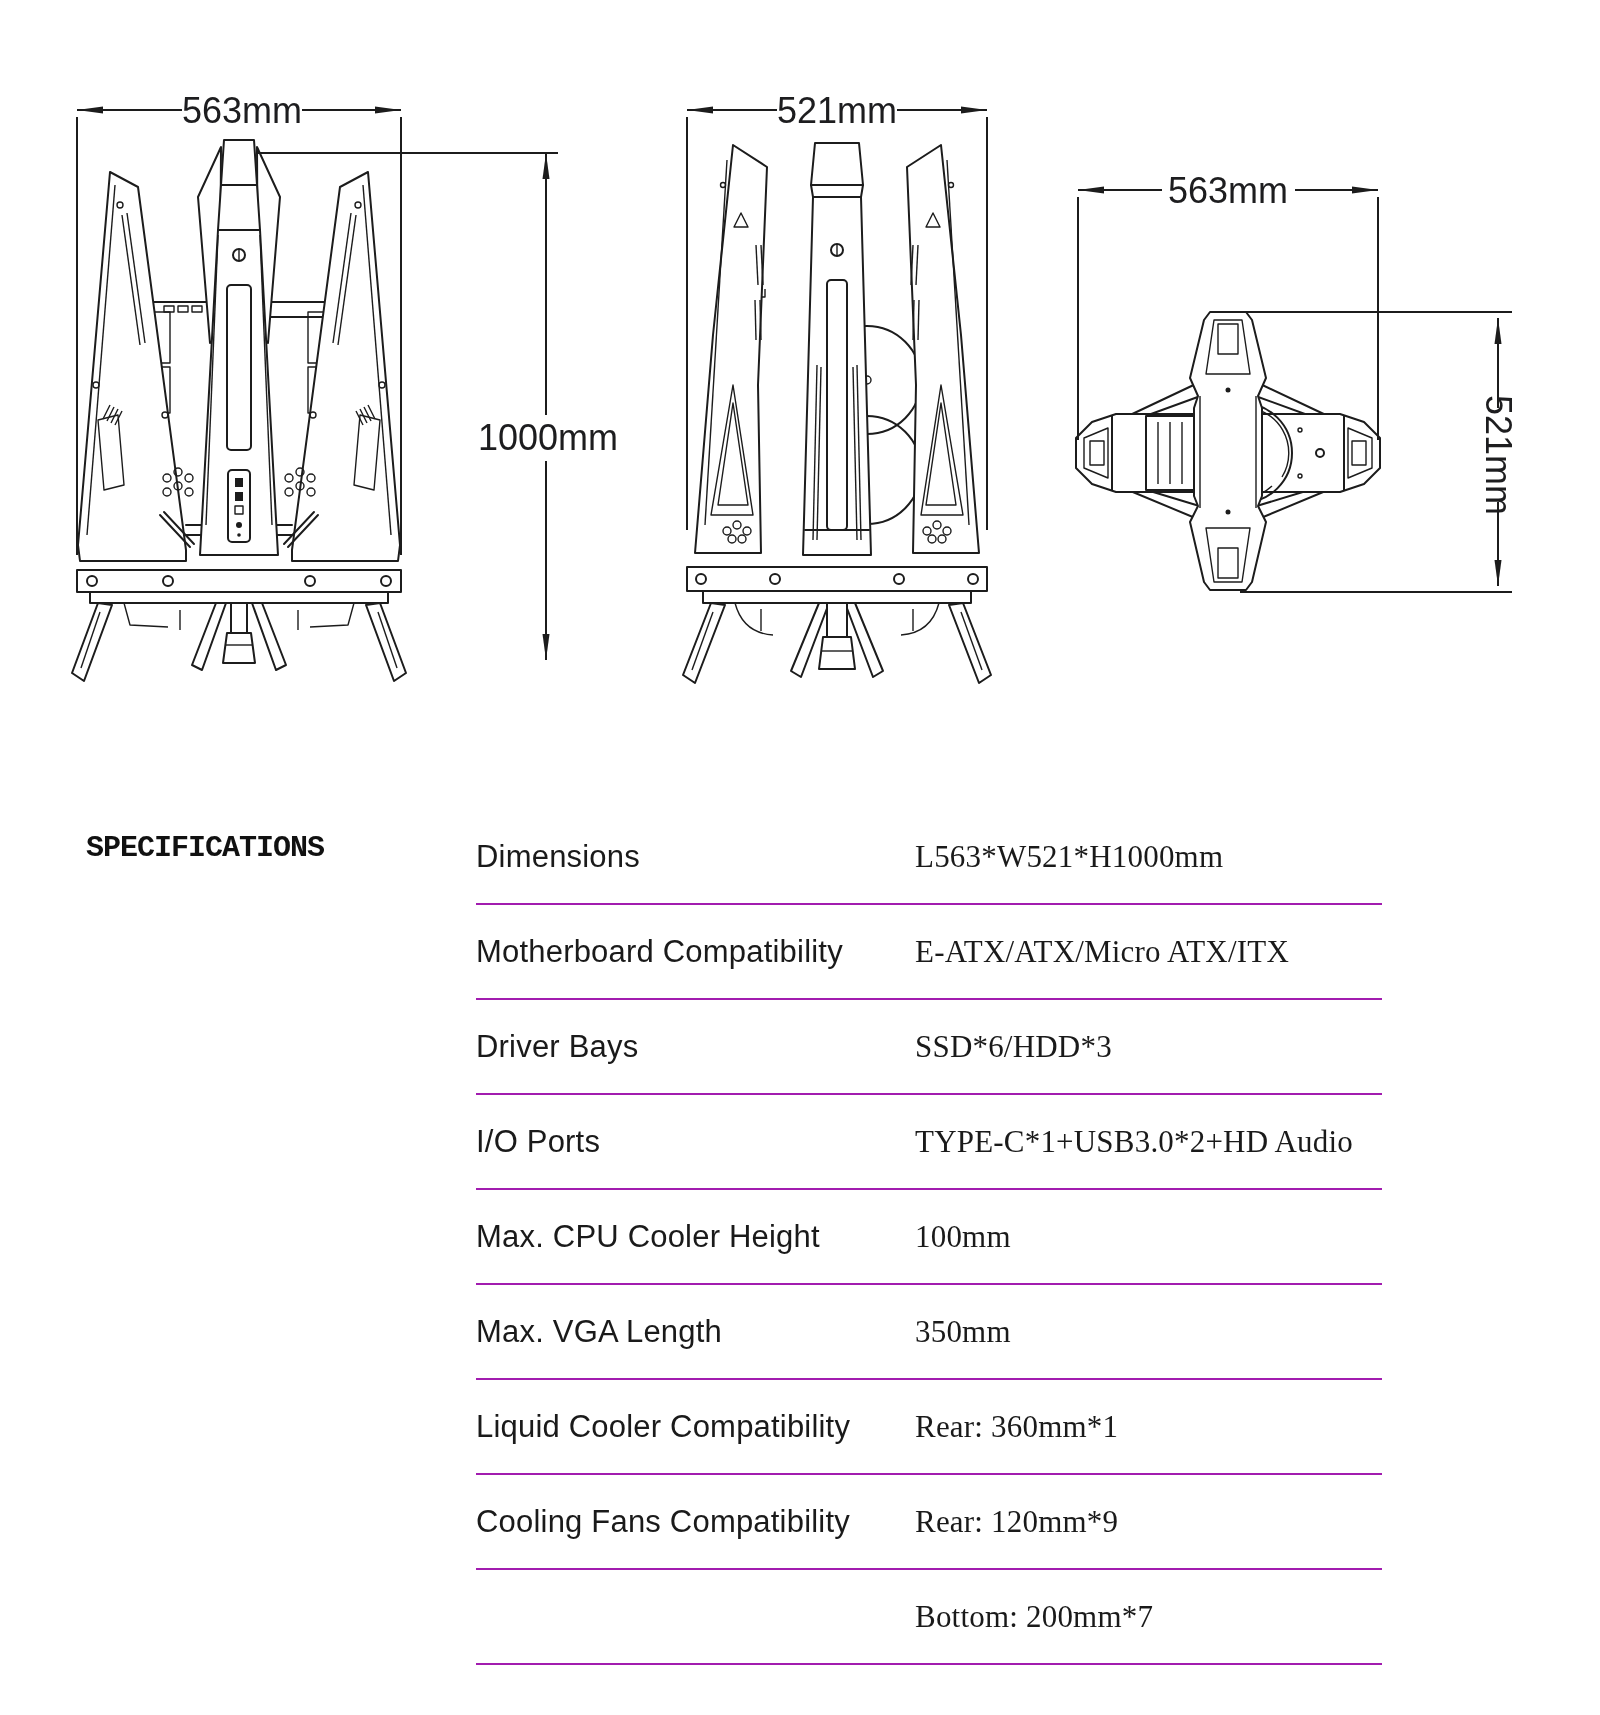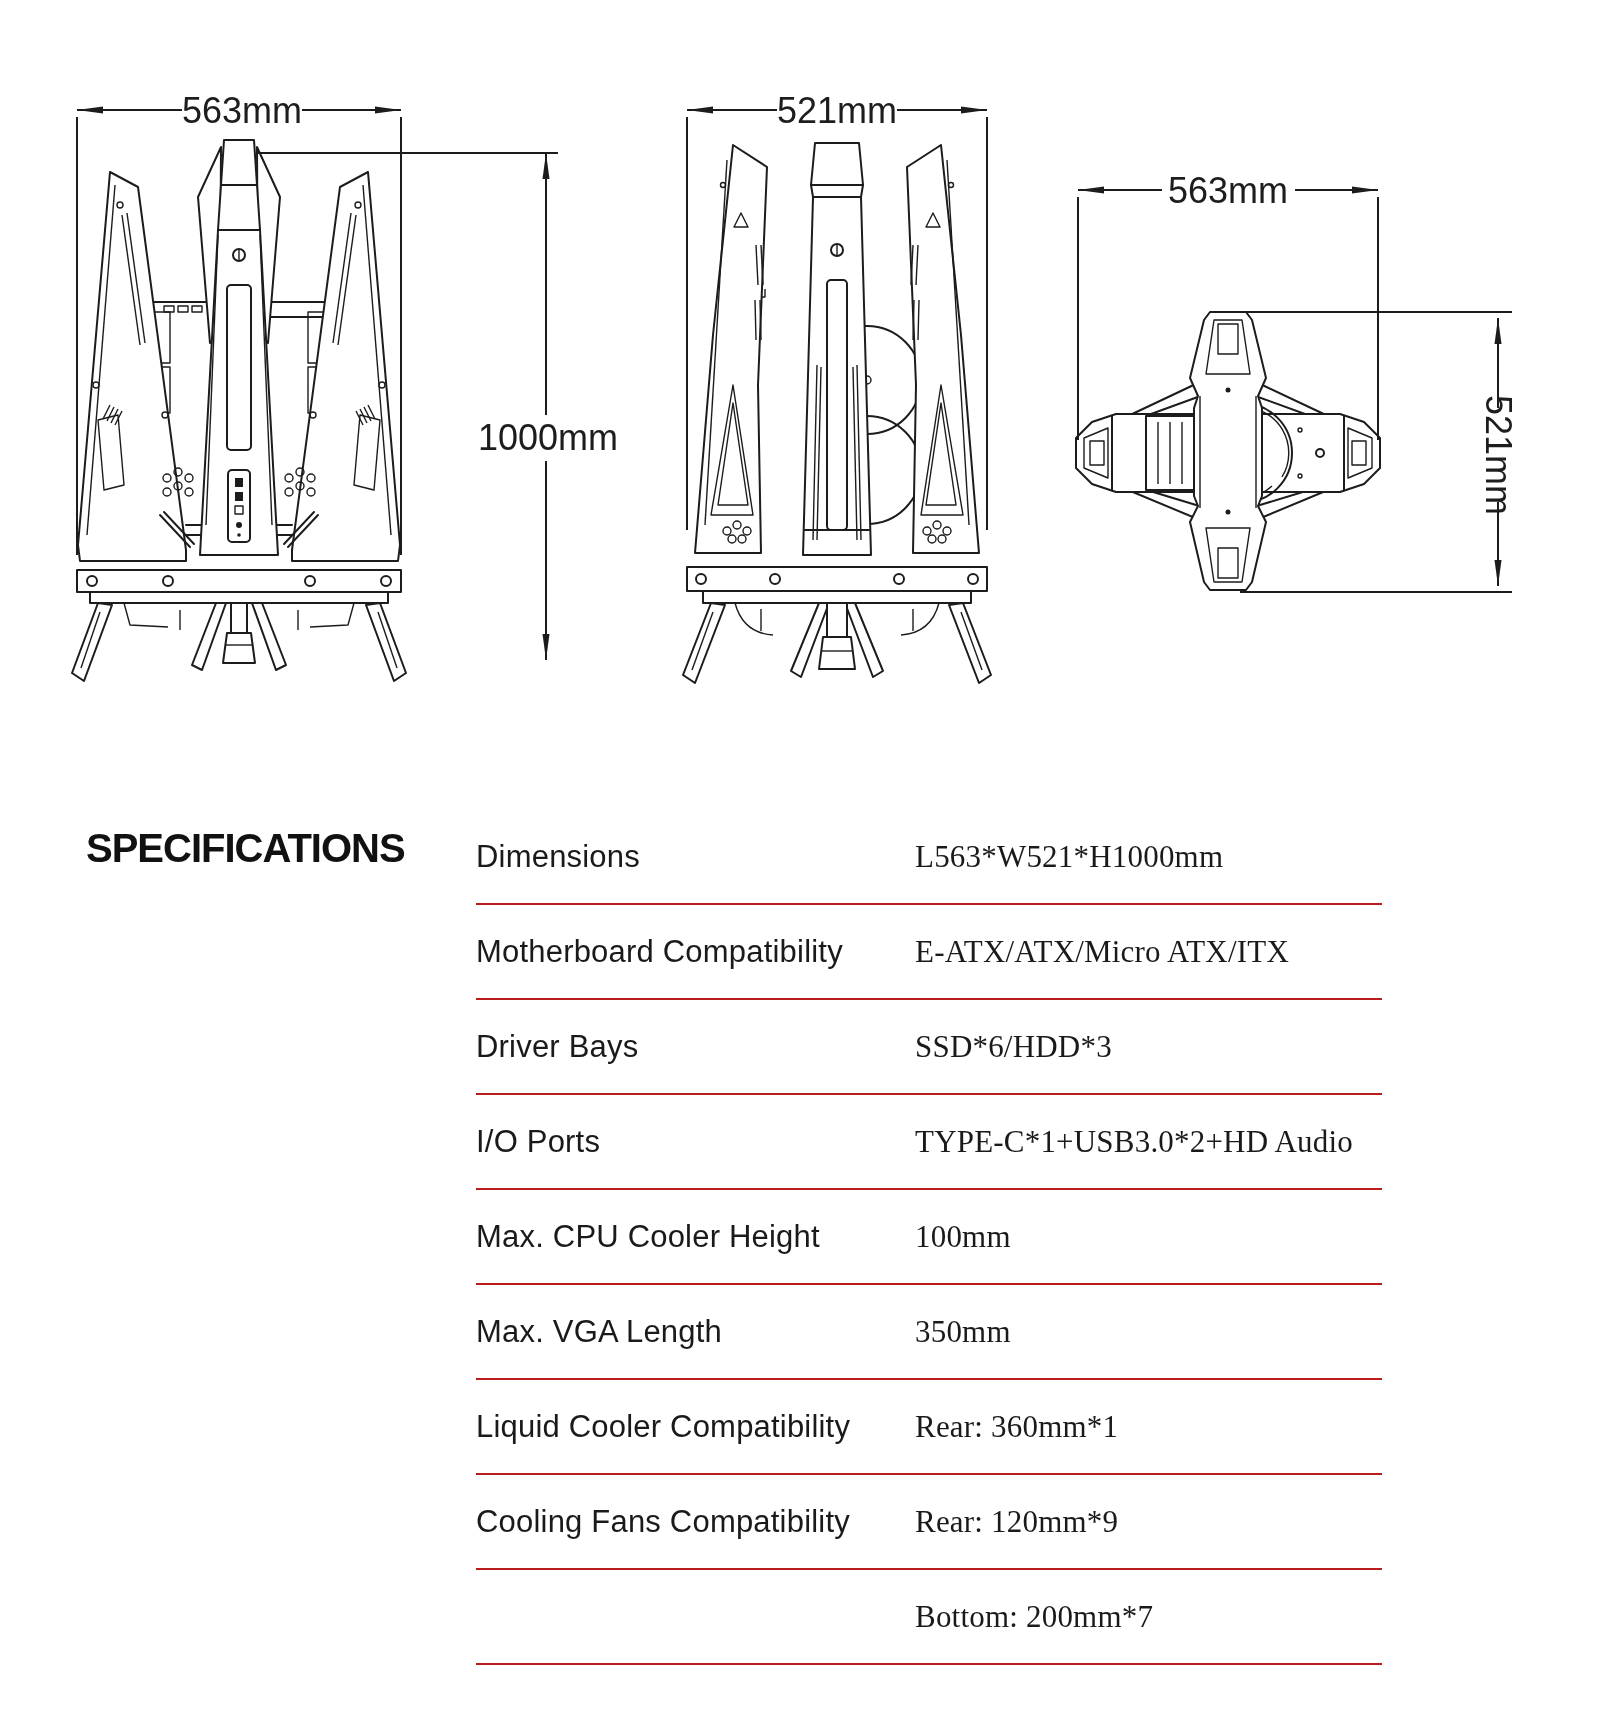--- a/index.html
+++ b/index.html
@@ -13,29 +13,29 @@
   svg .lnthin{stroke:#1c1c1c;stroke-width:1.4;fill:none;stroke-linejoin:round;}
   svg .solid{stroke:#1c1c1c;stroke-width:2;fill:#ffffff;stroke-linejoin:round;}
   svg .dim{stroke:#1c1c1c;stroke-width:2;fill:none;}
   svg .dot{fill:#1c1c1c;stroke:none;}
   svg text.dimlabel{
     font-family:"Liberation Sans","DejaVu Sans",sans-serif;
     font-size:36px;fill:#1d1d1f;text-anchor:middle;
   }
   #spec-title{
     position:absolute;left:86px;top:826px;
-    font-size:40px;font-weight:700;letter-spacing:-1px;color:#111;
-    line-height:44px;white-space:nowrap;
+    font-size:30px;font-weight:700;letter-spacing:-1px;color:#111;
+    line-height:44px;white-space:nowrap;font-family:Liberation Mono, monospace;
   }
   #spec-table{
     position:absolute;left:476px;top:810px;width:906px;
   }
   .spec-row{
     height:93px;display:flex;align-items:center;
-    border-bottom:2px solid #b91c1c;
+    border-bottom:2px solid #a21caf;
     font-size:31px;letter-spacing:0.2px;color:#1a1a1a;
   }
   .spec-label{width:439px;flex:0 0 439px;white-space:nowrap;}
   .spec-value{flex:1;white-space:nowrap;font-family:Liberation Serif, serif;}
 </style>
 </head>
 <body>
 
 <svg style="left:60px;top:85px;" width="500" height="615" viewBox="0 0 500 615">
   <defs>

